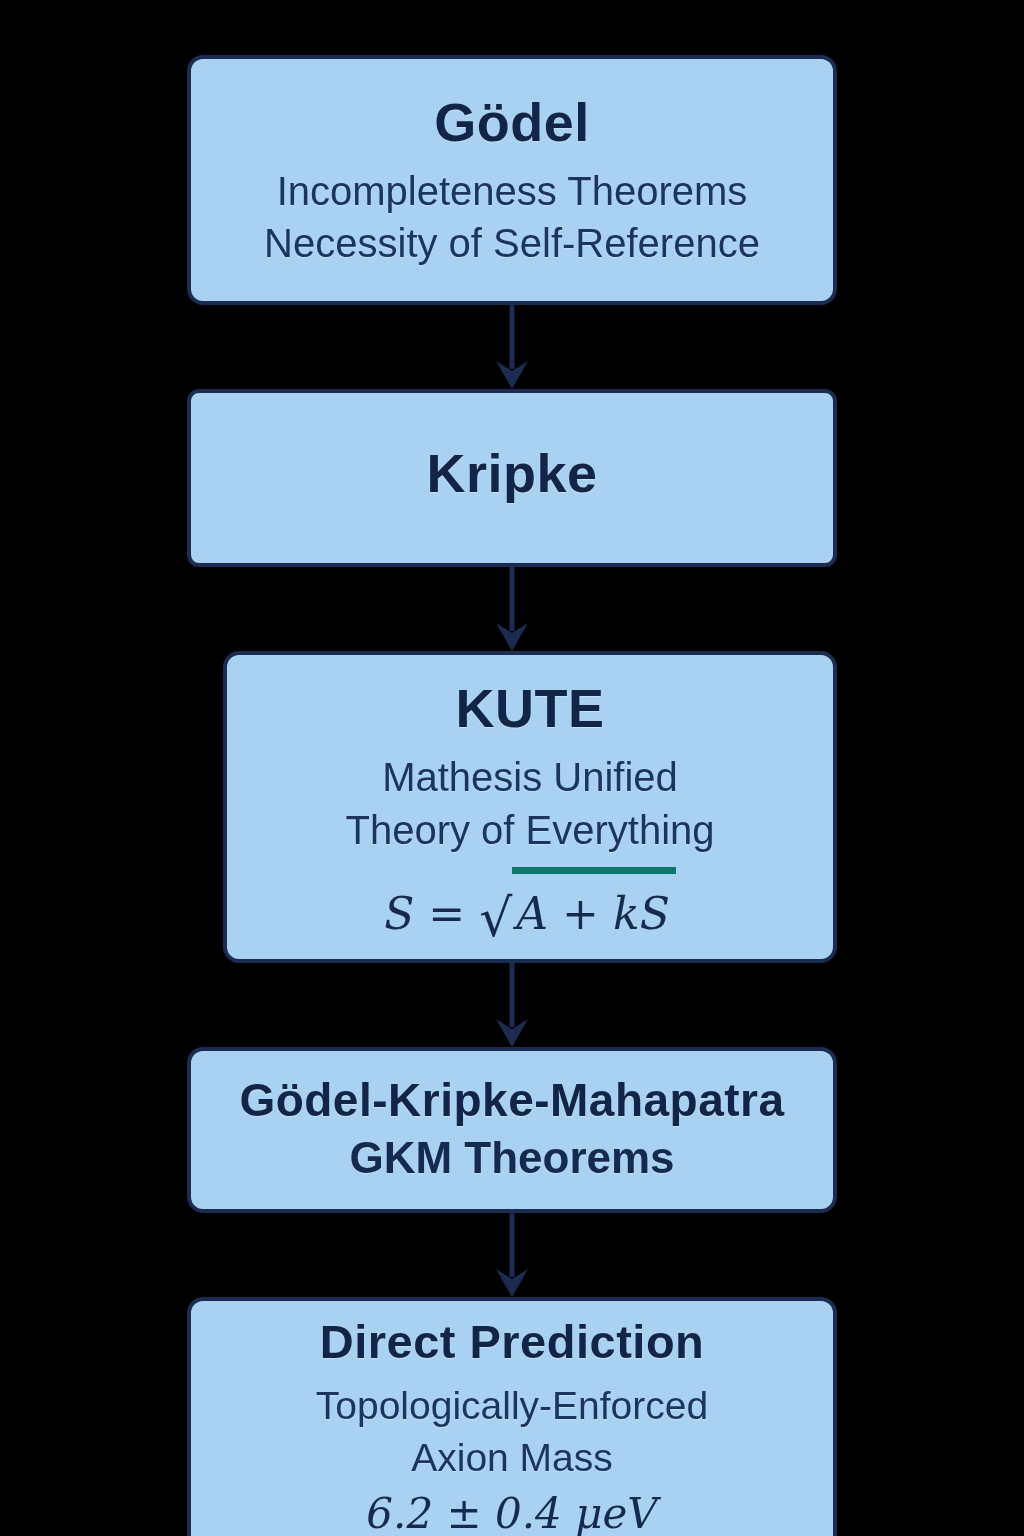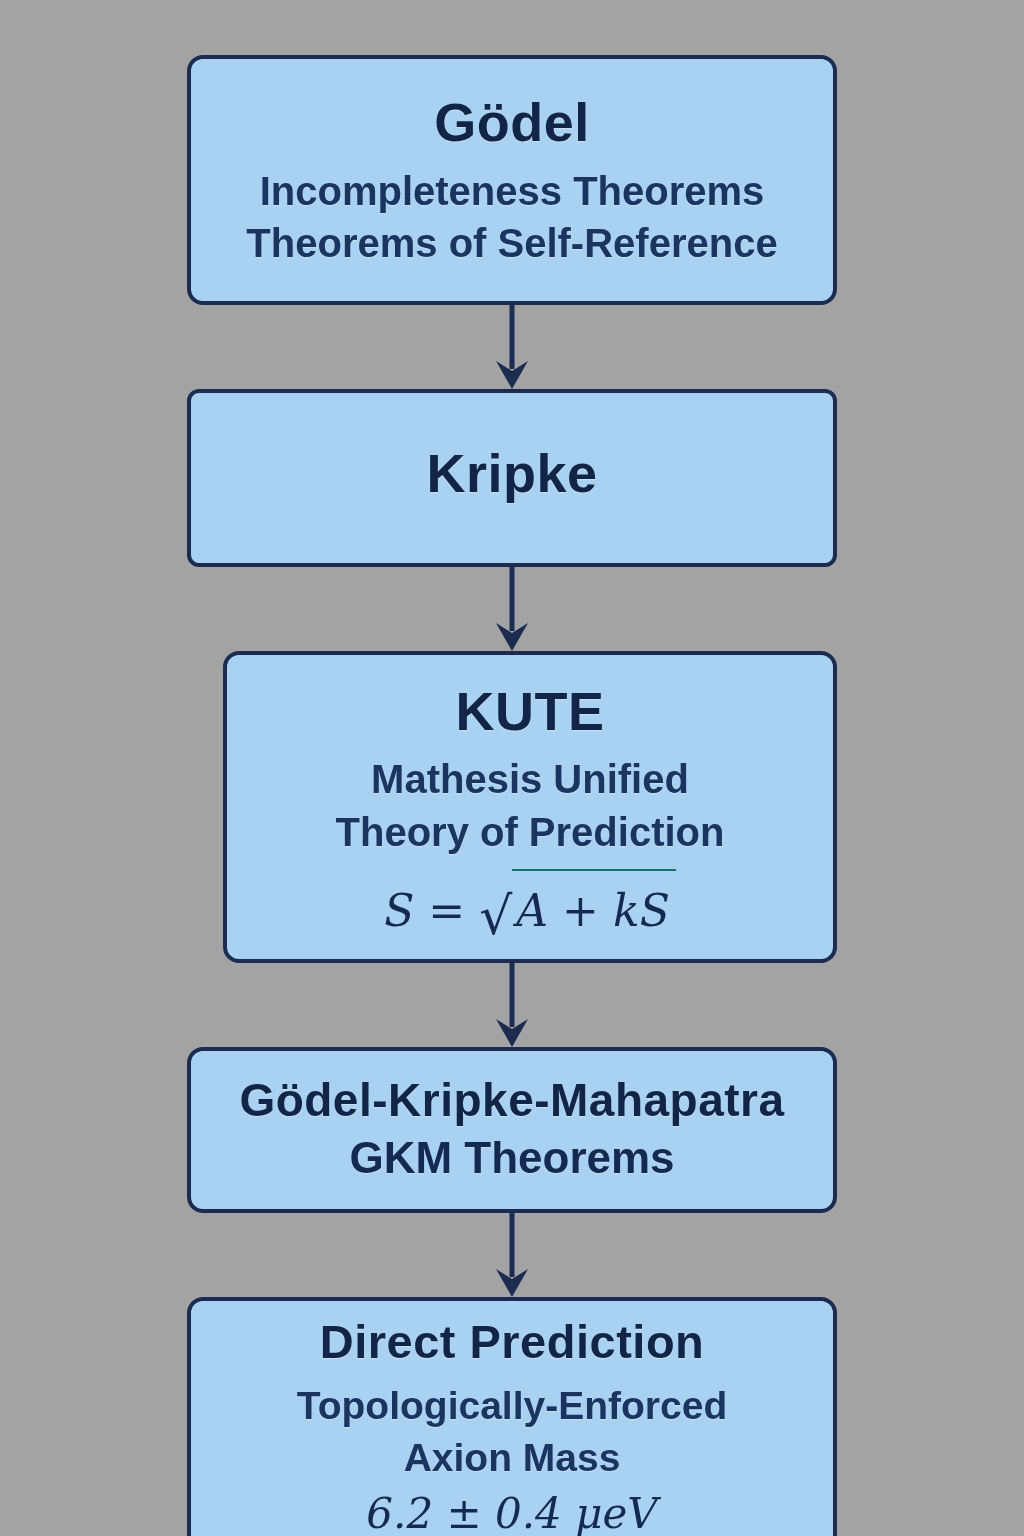--- a/index.html
+++ b/index.html
@@ -3,21 +3,21 @@
 <meta charset="utf-8">
 <style>
   html, body {
     margin: 0;
     padding: 0;
   }
   .canvas {
     position: relative;
     width: 1024px;
     height: 1536px;
-    background: #a3a3a3;
+    background: #000000;
     overflow: hidden;
     font-family: "Liberation Sans", sans-serif;
     color: #16294e;
   }
   .flow {
     position: absolute;
     top: 55px;
     left: 187px;
     width: 650px;
     display: flex;
@@ -39,21 +39,21 @@
   .node-title {
     font-size: 54px;
     font-weight: 700;
     letter-spacing: 0.5px;
     color: #132547;
     line-height: 1.2;
     text-shadow: 0 1px 1px rgba(255,255,255,0.35);
   }
   .node-line {
     font-size: 40px;
-    font-weight: 700;
+    font-weight: 400;
     color: #1c3560;
     line-height: 1.32;
     text-shadow: 0 1px 1px rgba(255,255,255,0.3);
   }
   .node-line.bold {
     font-weight: 700;
     font-size: 44px;
     color: #152a50;
   }
   
@@ -85,42 +85,42 @@
     line-height: 1.1;
   }
   .formula .prefix { padding-right: 14px; }
   .formula .radical {
     font-style: normal;
     font-size: 52px;
     line-height: 0.9;
     transform: translateY(4px);
   }
   .formula .radicand {
-    border-top: 2px solid #0f766e;
+    border-top: 7px solid #0f766e;
     padding: 16px 6px 0 4px;
   }
   .formula-plain {
     font-family: "DejaVu Serif", serif;
     font-style: italic;
     font-size: 42px;
     color: #16294e;
     margin-top: 6px;
   }
   .title-gap { margin-bottom: 10px; }
 </style>
 </head>
 <body>
 
 <div class="canvas">
   <div class="flow">
 
     <div class="node node-1">
       <div class="node-title title-gap">Gödel</div>
       <div class="node-line">Incompleteness Theorems</div>
-      <div class="node-line">Theorems of Self-Reference</div>
+      <div class="node-line">Necessity of Self-Reference</div>
     </div>
 
     <div class="arrow-wrap">
       <svg width="40" height="84" viewBox="0 0 40 84">
         <line x1="20" y1="0" x2="20" y2="64" stroke="#1b2c50" stroke-width="5"></line>
         <path d="M20 84 L4 56 L20 66 L36 56 Z" fill="#1b2c50"></path>
       </svg>
     </div>
 
     <div class="node node-2">
@@ -130,21 +130,21 @@
     <div class="arrow-wrap">
       <svg width="40" height="84" viewBox="0 0 40 84">
         <line x1="20" y1="0" x2="20" y2="64" stroke="#1b2c50" stroke-width="5"></line>
         <path d="M20 84 L4 56 L20 66 L36 56 Z" fill="#1b2c50"></path>
       </svg>
     </div>
 
     <div class="node node-3">
       <div class="node-title title-gap">KUTE</div>
       <div class="node-line">Mathesis Unified</div>
-      <div class="node-line">Theory of Prediction</div>
+      <div class="node-line">Theory of Everything</div>
       <div class="formula">
         <span class="prefix">S =</span>
         <span class="radical">√</span>
         <span class="radicand">A + kS</span>
       </div>
     </div>
 
     <div class="arrow-wrap">
       <svg width="40" height="84" viewBox="0 0 40 84">
         <line x1="20" y1="0" x2="20" y2="64" stroke="#1b2c50" stroke-width="5"></line>

